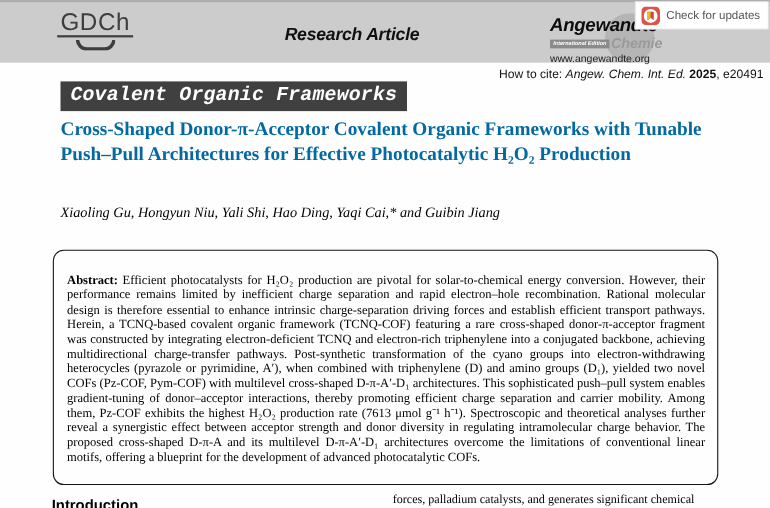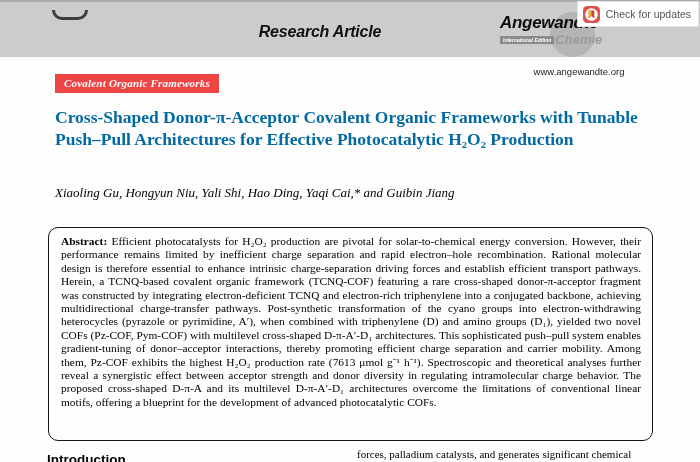--- a/index.html
+++ b/index.html
@@ -37,60 +37,60 @@
     font-size:16px; color:#101010; letter-spacing:-0.2px;
   }
 
   
   .angew { position:absolute; left:500px; top:11px; width:158px; font-family:"Liberation Sans", sans-serif; }
   .angew-circle { position:absolute; left:50px; top:-1px; width:45px; height:45px; border-radius:50%; background:#b5b5b5; }
   .angew-name { position:relative; font-size:17px; font-weight:bold; font-style:italic; color:#0d0d0d; letter-spacing:-0.3px; }
   .angew-row2 { position:relative; display:flex; align-items:center; gap:1px; margin-top:-1px; }
   .angew-edition { background:#8a8a8a; color:#fff; font-size:5px; padding:1px 3px; font-style:italic; font-weight:bold; white-space:nowrap; }
   .angew-chemie { font-size:13px; font-style:italic; font-weight:bold; color:#9a9a9a; }
-  .angew-url { position:relative; font-size:9.5px; color:#1c1c1c; text-align:center; margin-top:19px; }
+  .angew-url { position:relative; font-size:9.5px; color:#1c1c1c; text-align:left; margin-top:1px; }
 
   
   .check-updates {
     position:absolute; top:2px; right:2px; height:24px; background:#ffffff;
     display:flex; align-items:center; gap:6px; padding:0 7px 0 5px;
     box-shadow:0 0 0 1px #e2e2e2;
     font-family:"Liberation Sans", sans-serif; font-size:10.5px; color:#555;
     cursor:pointer; white-space:nowrap;
   }
 
   
   .citation {
     position:absolute; top:61px; right:6px; text-align:right;
     font-family:"Liberation Sans", sans-serif; font-size:11px; color:#111; line-height:14px;
   }
   .cit-journal { font-style:italic; }
   .cit-year { font-weight:bold; }
 
   
   .topic-badge {
-    position:absolute; left:55px; top:74px; background:#ef4444; color:#fff;
-    font-family:Liberation Serif, serif; font-style:italic; font-weight:bold;
-    font-size:11px; padding:3px 9px 4px; letter-spacing:0.2px; white-space:nowrap;
+    position:absolute; left:55px; top:74px; background:#404040; color:#fff;
+    font-family:Liberation Mono, monospace; font-style:italic; font-weight:bold;
+    font-size:18px; padding:3px 9px 4px; letter-spacing:0.2px; white-space:nowrap;
   }
 
   
   .title {
     position:absolute; left:55px; top:107px; width:602px;
     font-size:17.5px; font-weight:bold; line-height:21.5px; color:#0369a1;
   }
   .authors {
     position:absolute; left:55px; top:185px; width:600px;
     font-size:13px; font-style:italic; color:#000;
   }
 
   
   .abstract-box {
     position:absolute; left:48px; top:227px; width:605px; height:214px;
-    border:1.5px solid #151515; border-radius:10px; padding:7px 11px 7px 12px;
+    border:1.5px solid #151515; border-radius:10px; padding:21px 11px 7px 12px;
     background:#fefefe;
   }
   .abstract-text { font-size:11.4px; line-height:13.4px; text-align:justify; color:#000; }
   .abs-label { font-weight:bold; }
 
   
   .intro-heading {
     position:absolute; left:47px; top:452px;
     font-family:"Liberation Sans", sans-serif; font-weight:bold; font-size:13.5px; color:#000;
   }
@@ -100,20 +100,21 @@
   }
 </style>
 </head>
 <body>
 
 <div class="page">
 
   <div class="banner">
 
     <div class="gdch">
+      <span class="gdch-text">GDCh</span>
       <div class="gdch-arc"></div>
     </div>
 
     <div class="research-article">Research Article</div>
 
     <div class="angew">
       <div class="angew-circle"></div>
       <div class="angew-name">Angewandte</div>
       <div class="angew-row2">
         <span class="angew-edition">International Edition</span>
@@ -127,20 +128,21 @@
     <svg width="17" height="17" viewBox="0 0 17 17">
       <rect x="0" y="0" width="17" height="17" rx="4.5" fill="#dd5249"></rect>
       <circle cx="8.5" cy="8.5" r="6.3" fill="#ffffff"></circle>
       <path d="M5.7 4.6 h5.6 v7.8 l-2.8 -2.3 l-2.8 2.3 z" fill="#d0433b"></path>
       <path d="M5.7 4.6 h2.8 v5.5 l-2.8 2.3 z" fill="#f0b429"></path>
     </svg>
     <span>Check for updates</span>
   </div>
 
   <div class="citation">
+    <div><span>How to cite:</span> <span class="cit-journal">Angew. Chem. Int. Ed.</span> <span class="cit-year">2025</span><span>, e20491</span></div>
   </div>
 
   <div class="topic-badge">Covalent Organic Frameworks</div>
 
   <h1 class="title">Cross-Shaped Donor-π-Acceptor Covalent Organic Frameworks with Tunable Push–Pull Architectures for Effective Photocatalytic H₂O₂ Production</h1>
   <div class="authors">Xiaoling Gu, Hongyun Niu, Yali Shi, Hao Ding, Yaqi Cai,* and Guibin Jiang</div>
 
   <div class="abstract-box">
     <p class="abstract-text"><span class="abs-label">Abstract:</span> <span>Efficient photocatalysts for H₂O₂ production are pivotal for solar-to-chemical energy conversion. However, their performance remains limited by inefficient charge separation and rapid electron–hole recombination. Rational molecular design is therefore essential to enhance intrinsic charge-separation driving forces and establish efficient transport pathways. Herein, a TCNQ-based covalent organic framework (TCNQ-COF) featuring a rare cross-shaped donor-π-acceptor fragment was constructed by integrating electron-deficient TCNQ and electron-rich triphenylene into a conjugated backbone, achieving multidirectional charge-transfer pathways. Post-synthetic transformation of the cyano groups into electron-withdrawing heterocycles (pyrazole or pyrimidine, A′), when combined with triphenylene (D) and amino groups (D₁), yielded two novel COFs (Pz-COF, Pym-COF) with multilevel cross-shaped D-π-A′-D₁ architectures. This sophisticated push–pull system enables gradient-tuning of donor–acceptor interactions, thereby promoting efficient charge separation and carrier mobility. Among them, Pz-COF exhibits the highest H₂O₂ production rate (7613 μmol g⁻¹ h⁻¹). Spectroscopic and theoretical analyses further reveal a synergistic effect between acceptor strength and donor diversity in regulating intramolecular charge behavior. The proposed cross-shaped D-π-A and its multilevel D-π-A′-D₁ architectures overcome the limitations of conventional linear motifs, offering a blueprint for the development of advanced photocatalytic COFs.</span></p>
   </div>

